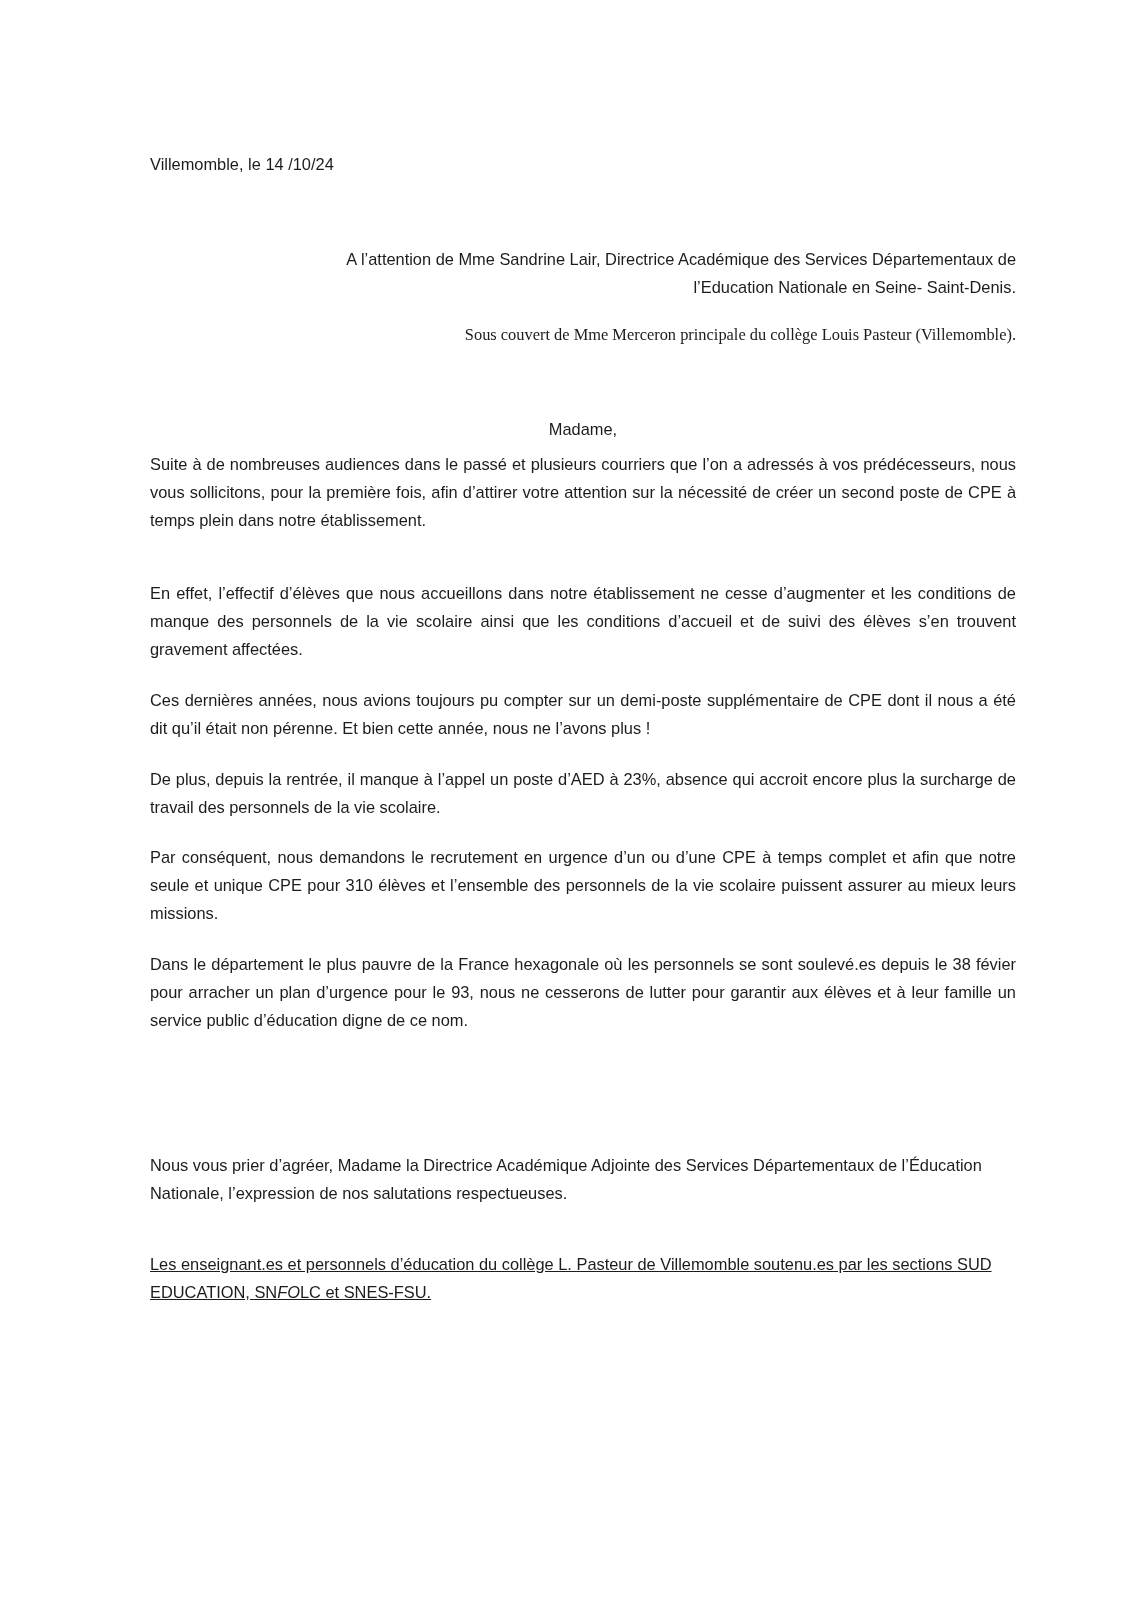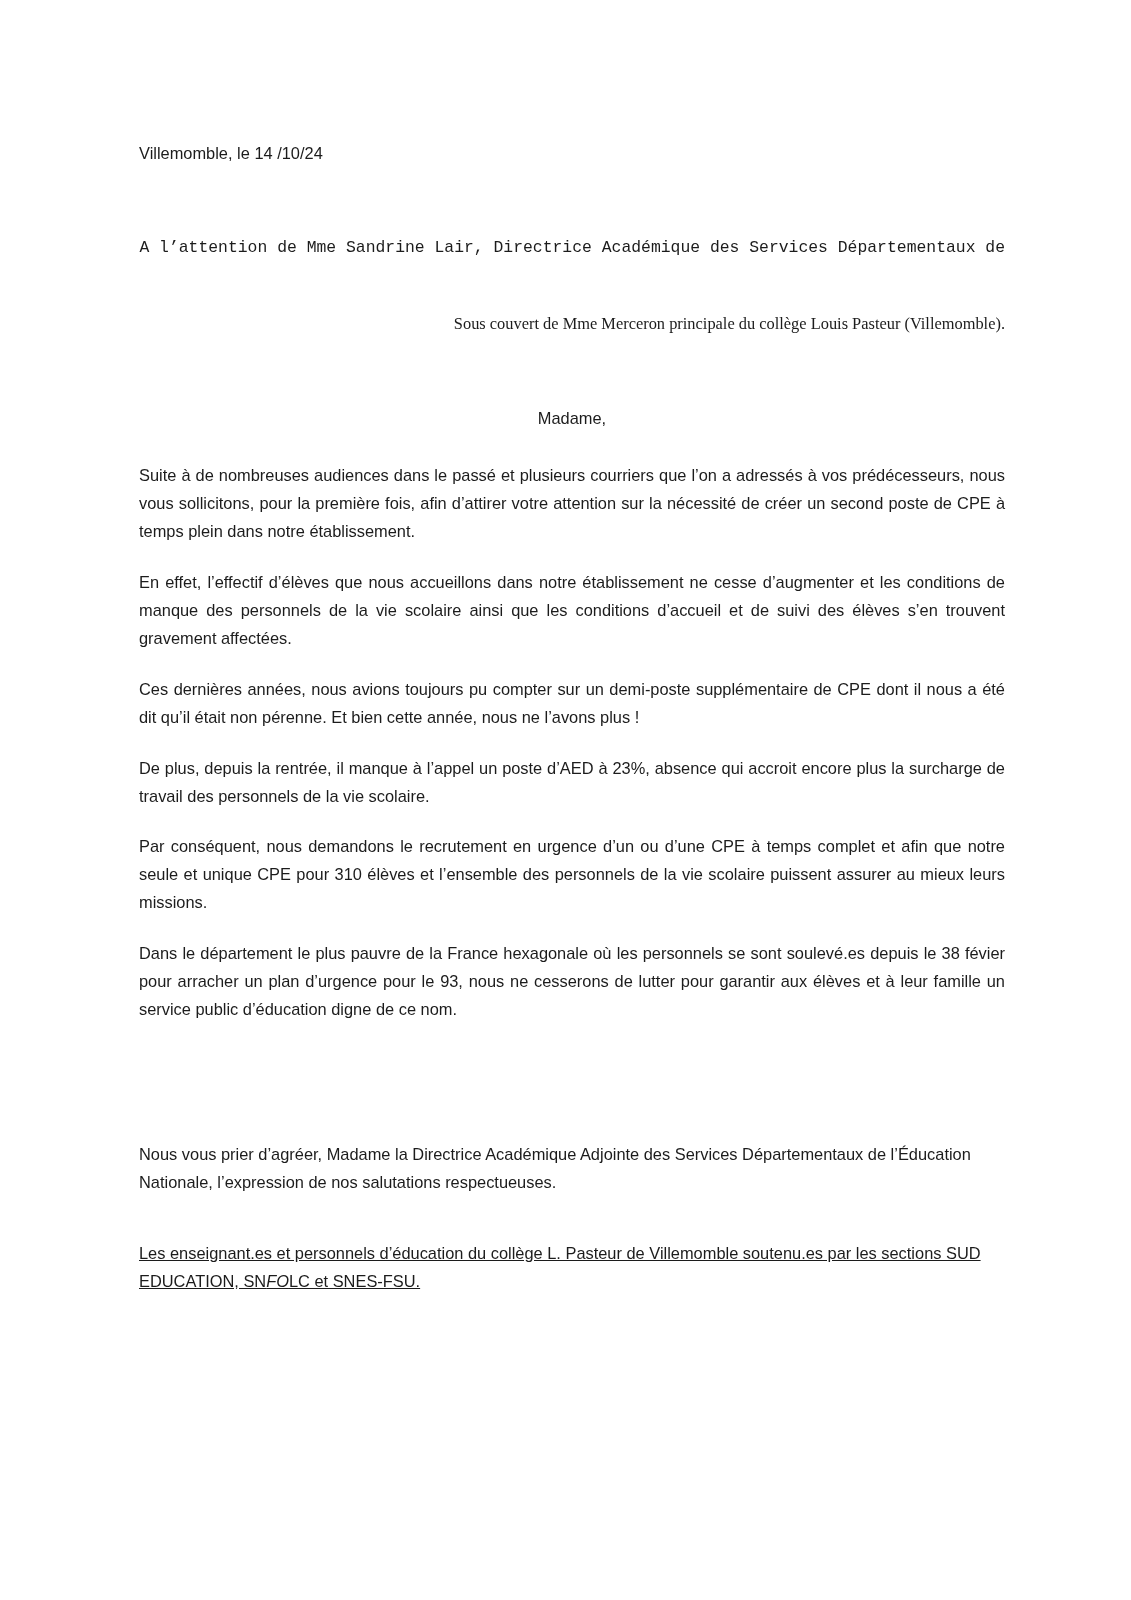--- a/index.html
+++ b/index.html
@@ -20,52 +20,53 @@
       left: 135px;
       top: 0;
       width: 866px;
       font-size: 16.4px;
       line-height: 28.2px;
     }
     .block {
       position: absolute;
       left: 0;
       width: 866px;
-      margin: 4px;
+      margin: 15px;
     }
     .right {
       text-align: right;
     }
     .justify {
       text-align: justify;
       text-align-last: left;
     }
     .date { top: 135px; }
-    .attention { top: 230px; font-family: Liberation Mono, monospace; }
+    .attention { top: 230px; }
     .couvert { top: 306px; font-family: Liberation Serif, serif; }
     .salutation { top: 400px; text-align: center; }
-    .p1 { top: 457px; }
+    .p1 { top: 435px; }
     .p2 { top: 564px; }
     .p3 { top: 671px; }
     .p4 { top: 750px; }
     .p5 { top: 828px; }
     .p6 { top: 935px; }
     .closing { top: 1136px; }
     .signature { top: 1235px; text-decoration: underline; }
     .it { font-style: italic; }
   </style>
 </head>
 <body>
 
 <div class="page">
 
   <p class="block date">Villemomble, le 14 /10/24</p>
 
   <div class="block attention right">
     <div>A l’attention de Mme Sandrine Lair, Directrice Académique des Services Départementaux de</div>
+    <div>l’Education Nationale en Seine- Saint-Denis.</div>
   </div>
 
   <p class="block couvert right">Sous couvert de Mme Merceron principale du collège Louis Pasteur (Villemomble).</p>
 
   <p class="block salutation">Madame,</p>
 
   <p class="block p1 justify">Suite à de nombreuses audiences dans le passé et plusieurs courriers que l’on a adressés à vos prédécesseurs, nous vous sollicitons, pour la première fois,  afin d’attirer votre attention sur la nécessité de créer un second poste de CPE  à temps plein dans notre établissement.</p>
   <p class="block p2 justify">En effet, l’effectif d’élèves que nous accueillons dans notre établissement ne cesse d’augmenter et les conditions de manque des personnels de la vie scolaire ainsi que les conditions d’accueil et de suivi des élèves s’en trouvent gravement affectées.</p>
   <p class="block p3 justify">Ces dernières années, nous avions toujours pu compter sur un demi-poste supplémentaire de CPE dont il nous a été dit qu’il était non pérenne. Et bien cette année, nous ne l’avons plus !</p>
   <p class="block p4 justify">De plus, depuis la rentrée, il manque à l’appel un poste d’AED à 23%, absence qui accroit encore plus la surcharge de travail des personnels de la vie scolaire.</p>

